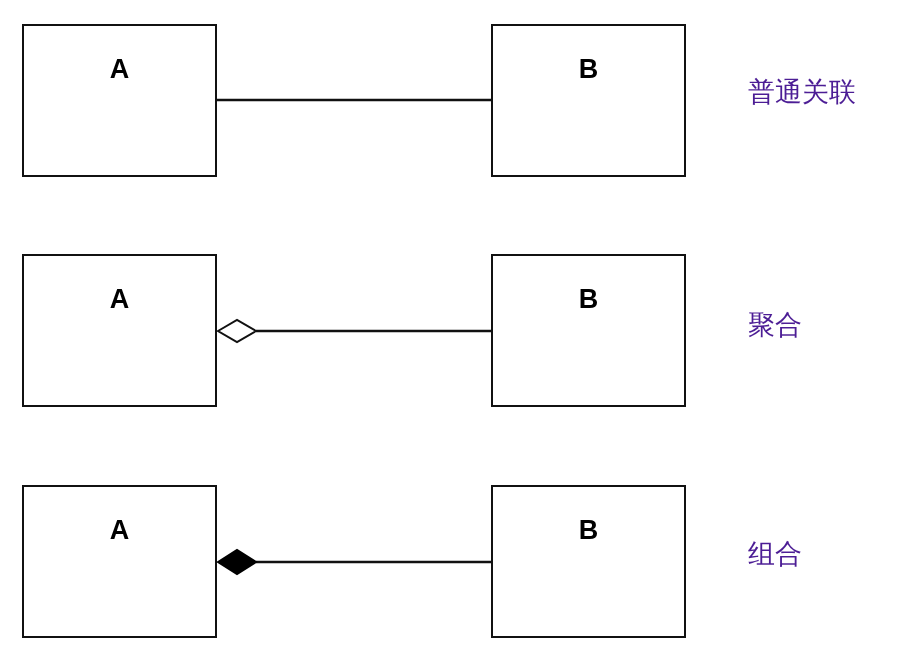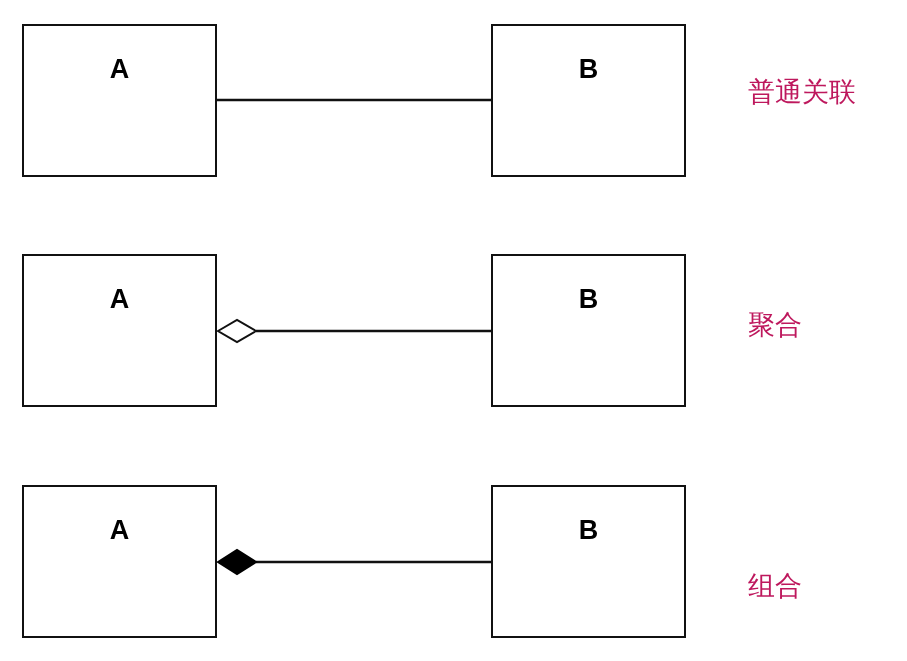--- a/index.html
+++ b/index.html
@@ -54,21 +54,21 @@
     top: 0;
     overflow: visible;
   }
   .side-label {
     position: absolute;
     left: 748px;
     font-size: 27px;
     line-height: 1;
     white-space: nowrap;
     font-family: "DejaVu Sans", "Liberation Sans", sans-serif;
-    color: #be185d;
+    color: #4c1d95;
   }
 </style>
 </head>
 <body>
 
 <div id="canvas">
 
   <div class="row" style="top:24px; height:153px;">
     <div class="uml-box box-a" style="top:0px;">
       <div class="box-label">A</div>
@@ -102,15 +102,15 @@
       <div class="box-label">B</div>
     </div>
     <svg class="connector-svg" width="907" height="153" viewBox="0 0 907 153">
       <line x1="256" y1="77" x2="492" y2="77" stroke="#111111" stroke-width="2.5"></line>
       <polygon points="218,77 237,65 256,77 237,89" fill="#000000" stroke="#000000" stroke-width="2"></polygon>
     </svg>
   </div>
 
   <div class="side-label" style="top:78px;">普通关联</div>
   <div class="side-label" style="top:311px;">聚合</div>
-  <div class="side-label" style="top:572px;">组合</div>
+  <div class="side-label" style="top:540px;">组合</div>
 
 </div>
 
 </body></html>

